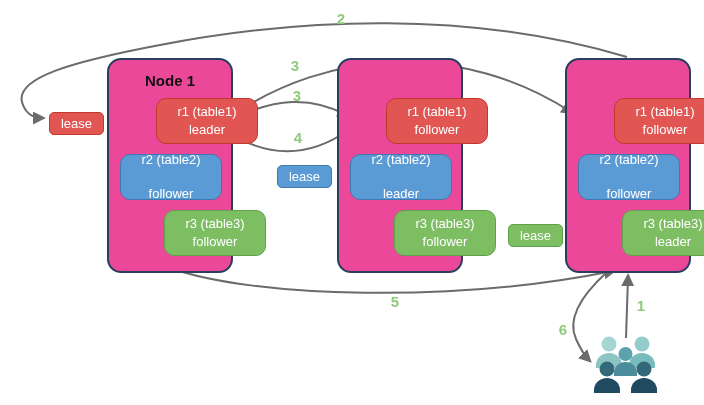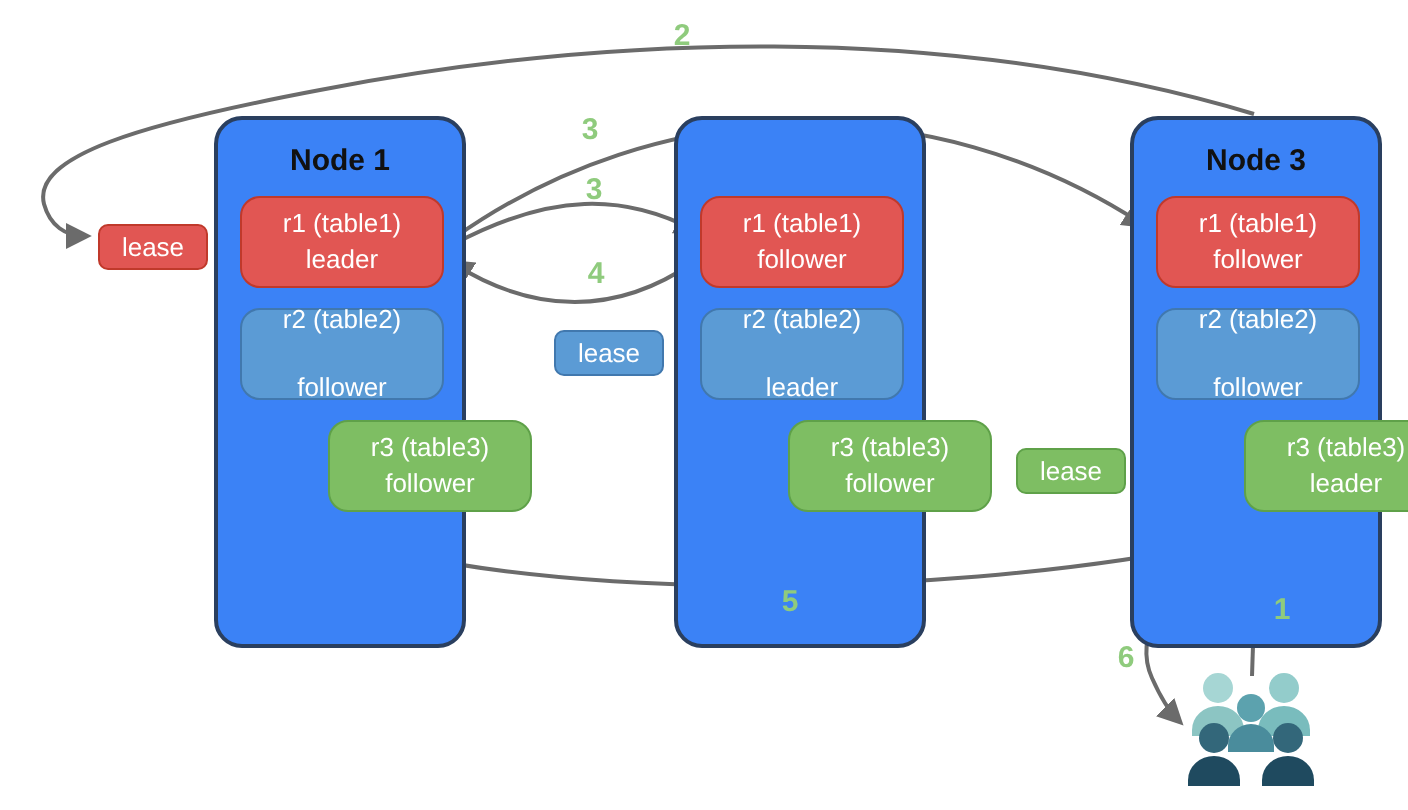--- a/index.html
+++ b/index.html
@@ -13,22 +13,22 @@
     overflow: hidden;
   }
   .arrows {
     position: absolute;
     left: 0; top: 0;
     width: 704px; height: 405px;
   }
   .node {
     position: absolute;
     width: 126px;
-    height: 266px;
-    background: #3b82f6;
+    height: 215px;
+    background: #ec4899;
     border: 2px solid #2a3f5f;
     border-radius: 14px;
     top: 58px;
   }
   .node-title {
     margin-top: 12px;
     text-align: center;
     font-size: 15px;
     font-weight: bold;
     color: #111111;
@@ -41,21 +41,21 @@
     border-radius: 10px;
     color: #ffffff;
     font-size: 13px;
     line-height: 1.35;
     display: flex;
     flex-direction: column;
     align-items: center;
     justify-content: center;
     text-align: center;
   }
-  .replica.r1 { top: 38px; }
+  .replica.r1 { top: 38px; margin-left: 36px; }
   .replica.r2 { top: 94px; }
   .replica.r3 { top: 150px; margin-left: 44px; }
   .replica.red   { background: #e15653; border: 1px solid #c0392b; }
   .replica.blue  { background: #5b9bd5; border: 1px solid #4178ae; gap: 16px; }
   .replica.green { background: #7ebe63; border: 1px solid #5fa149; }
   .lease {
     position: absolute;
     width: 55px;
     height: 23px;
     border-radius: 5px;
@@ -130,21 +130,20 @@
       <div>r2 (table2)</div>
       <div>leader</div>
     </div>
     <div class="replica r3 green">
       <div>r3 (table3)</div>
       <div>follower</div>
     </div>
   </div>
 
   <div class="node" style="left:565px">
-    <div class="node-title">Node 3</div>
     <div class="replica r1 red">
       <div>r1 (table1)</div>
       <div>follower</div>
     </div>
     <div class="replica r2 blue">
       <div>r2 (table2)</div>
       <div>follower</div>
     </div>
     <div class="replica r3 green">
       <div>r3 (table3)</div>

